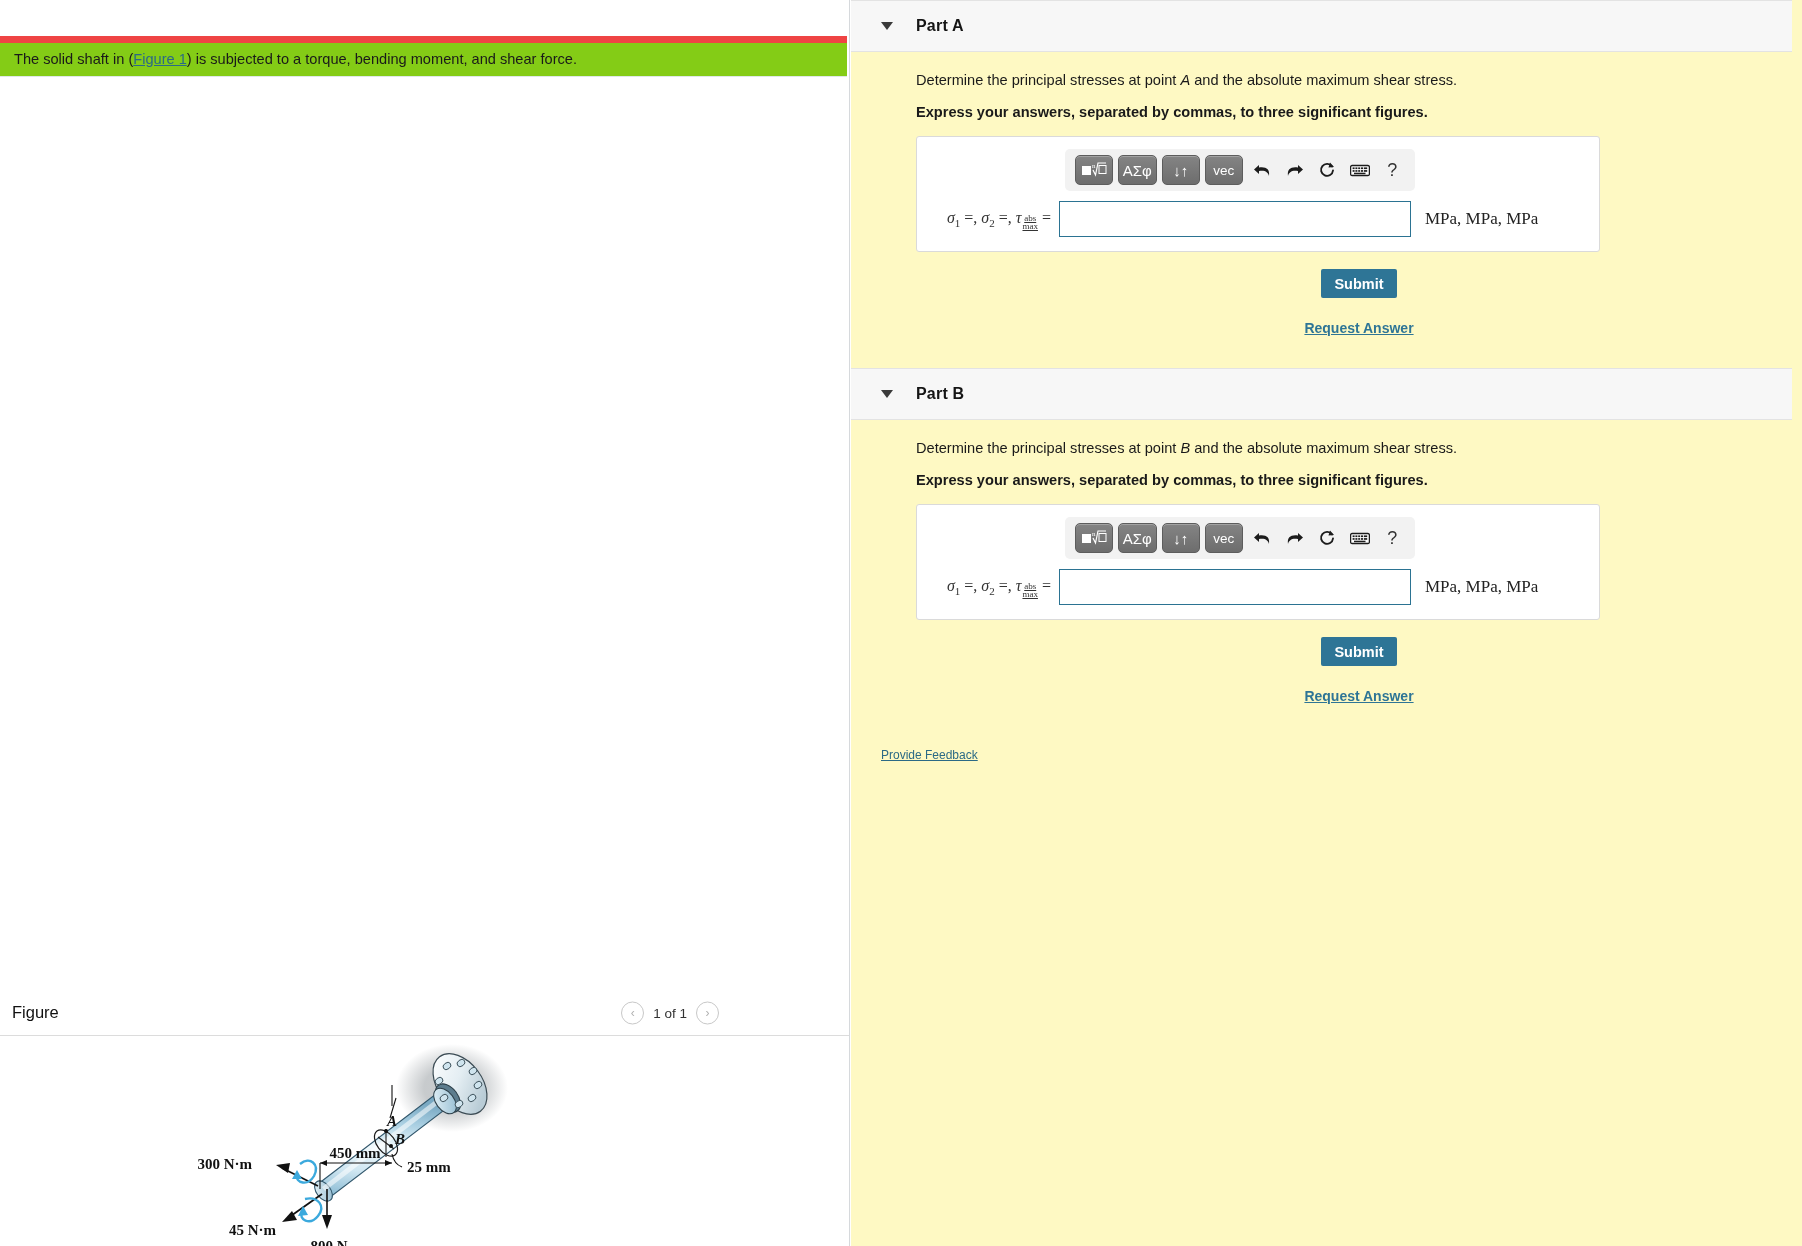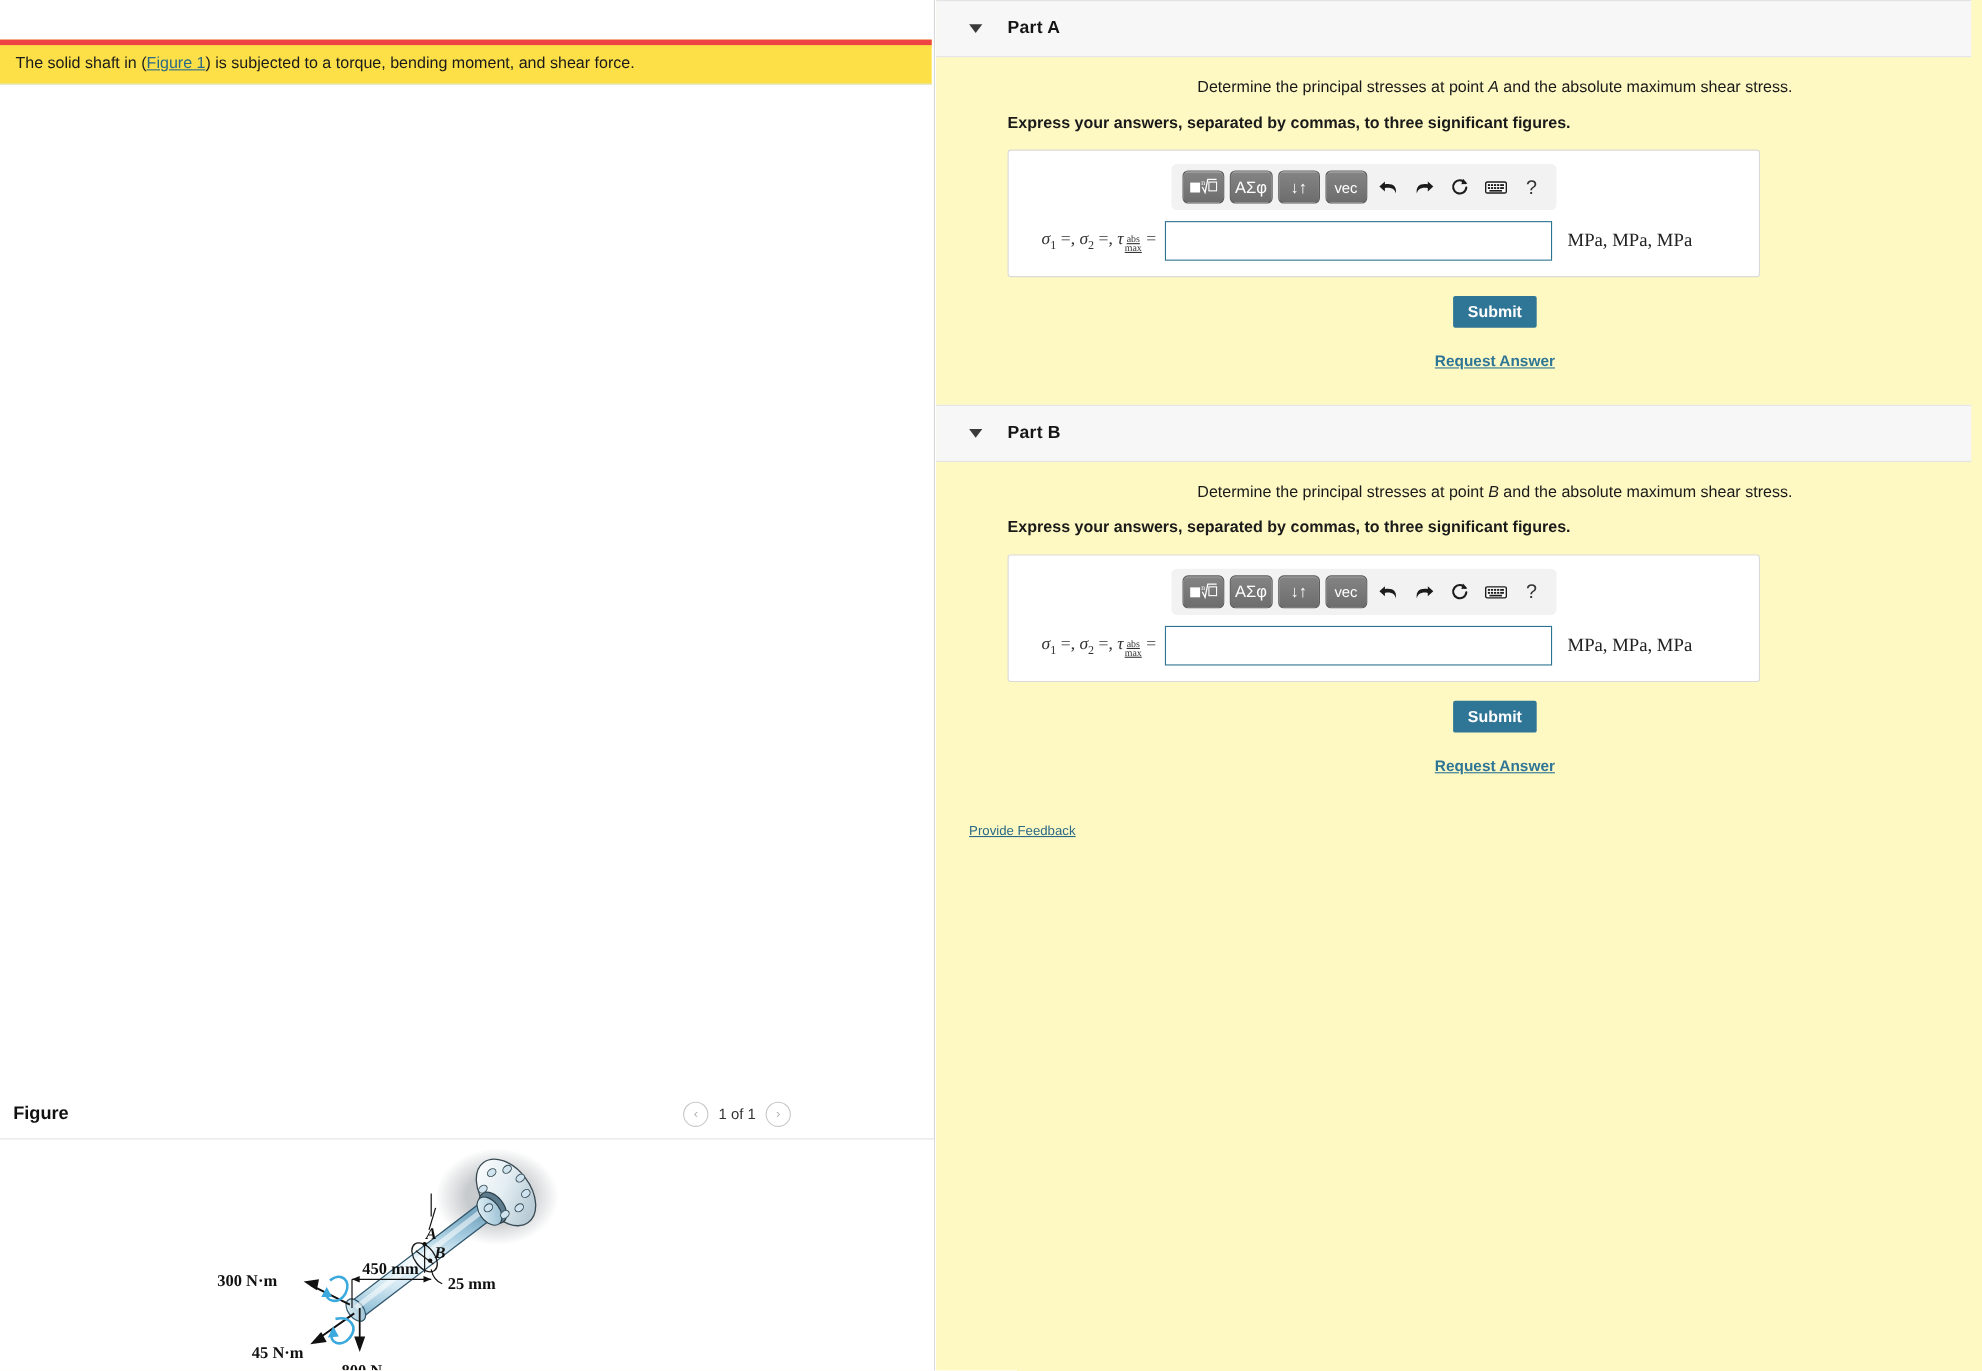--- a/index.html
+++ b/index.html
@@ -15,22 +15,22 @@
   
   .left-panel {
     position: absolute; left: 0; top: 0;
     width: 850px; height: 1246px;
     background: #ffffff;
     border-right: 1px solid #d6d9dc;
   }
   .problem-statement {
     position: absolute; left: 0; top: 36px;
     width: 847px; min-height: 41px;
-    background: #fde047;
-    border-top: 5px solid #ef4444;
+    background: #84cc16;
+    border-top: 7px solid #ef4444;
     border-bottom: 1px solid #dfe8e8;
     display: flex; align-items: center;
     padding: 0 14px;
   }
   .problem-statement .txt {
     font-size: 14.6px; color: #1a1a1a; line-height: 1.4;
   }
   .problem-statement a {
     color: #2b6a86; text-decoration: underline;
   }
@@ -38,21 +38,21 @@
   
   .figure-section {
     position: absolute; left: 0; bottom: 0; width: 849px;
   }
   .figure-header {
     position: relative; height: 46px;
     display: flex; align-items: center;
     padding: 0 12px;
     border-bottom: 1px solid #dcdcdc;
   }
-  .figure-title { font-size: 16.5px; font-weight: bold; color:#111; }
+  .figure-title { font-size: 16.5px; font-weight: normal; color:#111; }
   .figure-pager {
     position: absolute; right: 130px; top: 50%;
     transform: translateY(-50%);
     display:flex; align-items:center; gap: 9px;
   }
   .pager-btn {
     width: 23px; height: 23px; border-radius: 50%;
     border: 1px solid #c8c8c8; background:#fff;
     display:flex; align-items:center; justify-content:center;
     color:#b0b0b0; font-size: 12px; line-height:1;
@@ -87,21 +87,21 @@
     border-left: 6px solid transparent;
     border-right: 6px solid transparent;
     border-top: 8px solid #3a3a3a;
     margin-right: 23px;
     cursor: pointer;
   }
   .part-title { font-size: 16px; font-weight: bold; color:#151515; letter-spacing: .2px;}
 
   .part-body { padding: 0 0 0 65px; }
   .prompt {
-    font-size: 14.6px; color:#1a1a1a; margin-top: 20px; text-align: center;
+    font-size: 14.6px; color:#1a1a1a; margin-top: 20px;
   }
   .prompt em { font-style: italic; }
   .instruct {
     font-size: 14.6px; color:#1a1a1a; font-weight: bold; margin-top: 16px;
   }
 
   .answer-box {
     margin-top: 16px;
     width: 684px;
     border: 1px solid #dadada;

